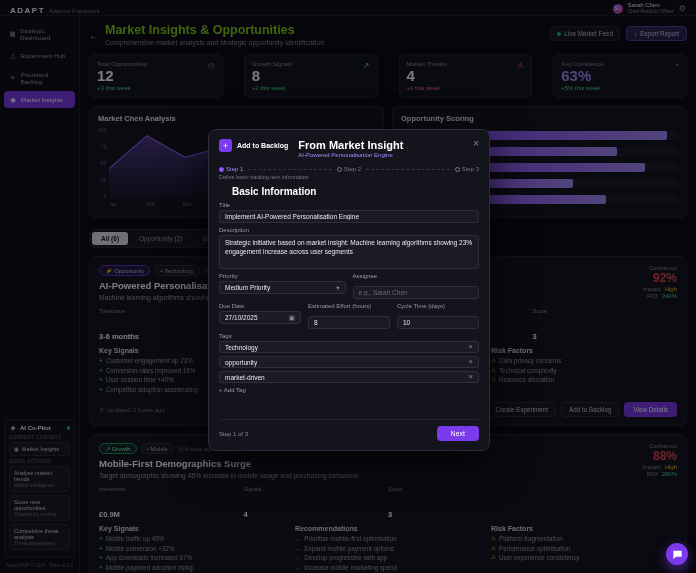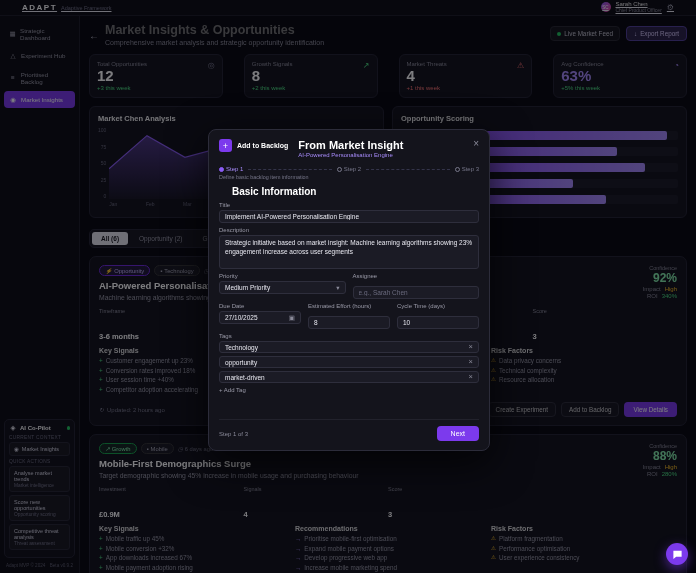--- a/index.html
+++ b/index.html
@@ -1,21 +1,21 @@
 <!DOCTYPE html>
 <html><head>
 <meta charset="utf-8">
 <style>
   * { margin:0; padding:0; box-sizing:border-box; }
   html,body { background:#000; }
   body { font-family:"Liberation Sans", sans-serif; }
   .app { position:relative; width:696px; height:573px; background:#08080d; overflow:hidden; color:#e8e8f0; }
 
   
-  .topbar { position:absolute; top:0; left:0; right:0; height:16px; background:#0b0b11; border-bottom:1px solid #1d1d27; display:flex; align-items:center; justify-content:space-between; padding:0 22px; z-index:10;text-decoration:underline; }
+  .topbar { position:absolute; top:0; left:0; right:0; height:16px; background:#0b0b11; border-bottom:1px solid #1d1d27; display:flex; align-items:flex-end; justify-content:space-between; padding:0 10px; z-index:10; }
   .brand { display:flex; align-items:baseline; gap:4px; }
   .brand b { font-size:8px; color:#fff; letter-spacing:1.5px; }
   .brand span { font-size:5.5px; color:#74748a; }
   .tb-user { display:flex; align-items:center; gap:5px; }
   .avatar { width:10px; height:10px; border-radius:50%; background:linear-gradient(135deg,#8b5cf6,#ec4899); color:#fff; font-size:4.5px; display:flex; align-items:center; justify-content:center; }
   .tb-meta { line-height:1.15; text-align:left; }
   .tb-name { font-size:6px; color:#eee; }
   .tb-role { font-size:5px; color:#8a8a99; }
   .gear { color:#9a9aa8; font-size:8px; background:none; border:none; cursor:pointer; }
 
@@ -33,21 +33,21 @@
   .cp-action { background:#17171f; border:1px solid #262632; border-radius:3px; padding:3px 4px; margin-bottom:3px; cursor:pointer; }
   .cp-action .l1 { font-size:5.5px; color:#d5d5e2; }
   .cp-action .l2 { font-size:4.8px; color:#77778a; margin-top:1px; }
   .sb-foot { display:flex; justify-content:space-between; font-size:4.6px; color:#5c5c6e; padding:2px 2px 3px; }
 
   
   .main { position:absolute; left:80px; top:16px; right:0; bottom:0; padding:7px 9px; overflow:hidden; }
   .page-head { display:flex; align-items:flex-start; justify-content:space-between; margin-bottom:8px; }
   .ph-left { display:flex; gap:6px; }
   .back { color:#b5b5c4; font-size:10px; background:none; border:none; cursor:pointer; padding-top:2px; }
-  h1 { font-size:12.5px; color:#737373; font-weight:bold; }
+  h1 { font-size:12.5px; color:#84cc16; font-weight:bold; }
   .sub { font-size:7px; color:#8a8a99; margin-top:2px; }
   .head-actions { display:flex; gap:6px; align-items:center; margin-top:3px; }
   .chip-live { display:flex; align-items:center; gap:3px; font-size:6.3px; color:#c3c3cf; border:1px solid #26262f; background:#13131a; padding:3px 6px; border-radius:4px; cursor:pointer; }
   .dot-green { width:4px; height:4px; border-radius:50%; background:#22c55e; }
   .chip-export { display:flex; align-items:center; gap:3px; font-size:6.3px; color:#d9ccff; background:#2b2347; border:1px solid #51409a; padding:3px 7px; border-radius:4px; cursor:pointer; }
 
   .stats { display:grid; grid-template-columns:repeat(4,1fr); gap:21px; margin-bottom:8px; }
   .stat { background:#12121a; border:1px solid #222230; border-radius:6px; padding:6px 7px; position:relative; height:44px; }
   .stat-label { font-size:6px; color:#8a8a99; }
   .stat-value { font-size:15px; font-weight:bold; color:#fff; line-height:1.2; }
@@ -79,21 +79,21 @@
   .badges { display:flex; gap:4px; align-items:center; margin-bottom:4px; }
   .badge { font-size:5.8px; padding:1.5px 5px; border-radius:6px; border:1px solid #333; display:inline-flex; gap:2px; align-items:center; }
   .badge.opp { color:#c4b5fd; border-color:#6d28d9; background:rgba(124,58,237,.15); }
   .badge.growth { color:#86efac; border-color:#16a34a; background:rgba(34,197,94,.12); }
   .badge.gray { color:#ababbc; background:#1a1a22; }
   .time { font-size:5.8px; color:#77778a; display:flex; gap:2px; align-items:center; }
   .card-title { font-size:9.5px; font-weight:bold; color:#fff; margin:1px 0 3px; }
   .card-desc { font-size:6.8px; color:#9a9aa8; max-width:340px; }
   .conf-block { text-align:right; min-width:80px; flex-shrink:0; }
   .conf-label { font-size:5.5px; color:#8a8a99; }
-  .conf-value { font-size:12px; font-weight:bold; color:#86efac; }
+  .conf-value { font-size:12px; font-weight:bold; color:#ef4444; }
   .mini-row { display:flex; justify-content:flex-end; gap:4px; font-size:6px; margin-top:1px; }
   .mini-label { color:#8a8a99; }
   .amber { color:#fbbf24; } .green { color:#4ade80; }
   .metrics { display:grid; grid-template-columns:repeat(4,1fr); margin:7px 0 6px; }
   .metric-label { font-size:5.5px; color:#8a8a99; }
   .metric-value { font-size:7.5px; color:#fff; font-weight:bold; margin-top:18px; }
   .lists { display:grid; grid-template-columns:repeat(3,1fr); gap:10px; margin-bottom:7px; }
   .list-title { font-size:7px; font-weight:bold; color:#ddd; margin-bottom:3px; }
   .list-item { font-size:6.3px; color:#9a9aa8; display:flex; gap:3px; margin-bottom:2.5px; }
   .b-sig { color:#4ade80; } .b-rec { color:#a78bfa; } .b-risk { color:#fbbf24; font-size:5.5px; }

